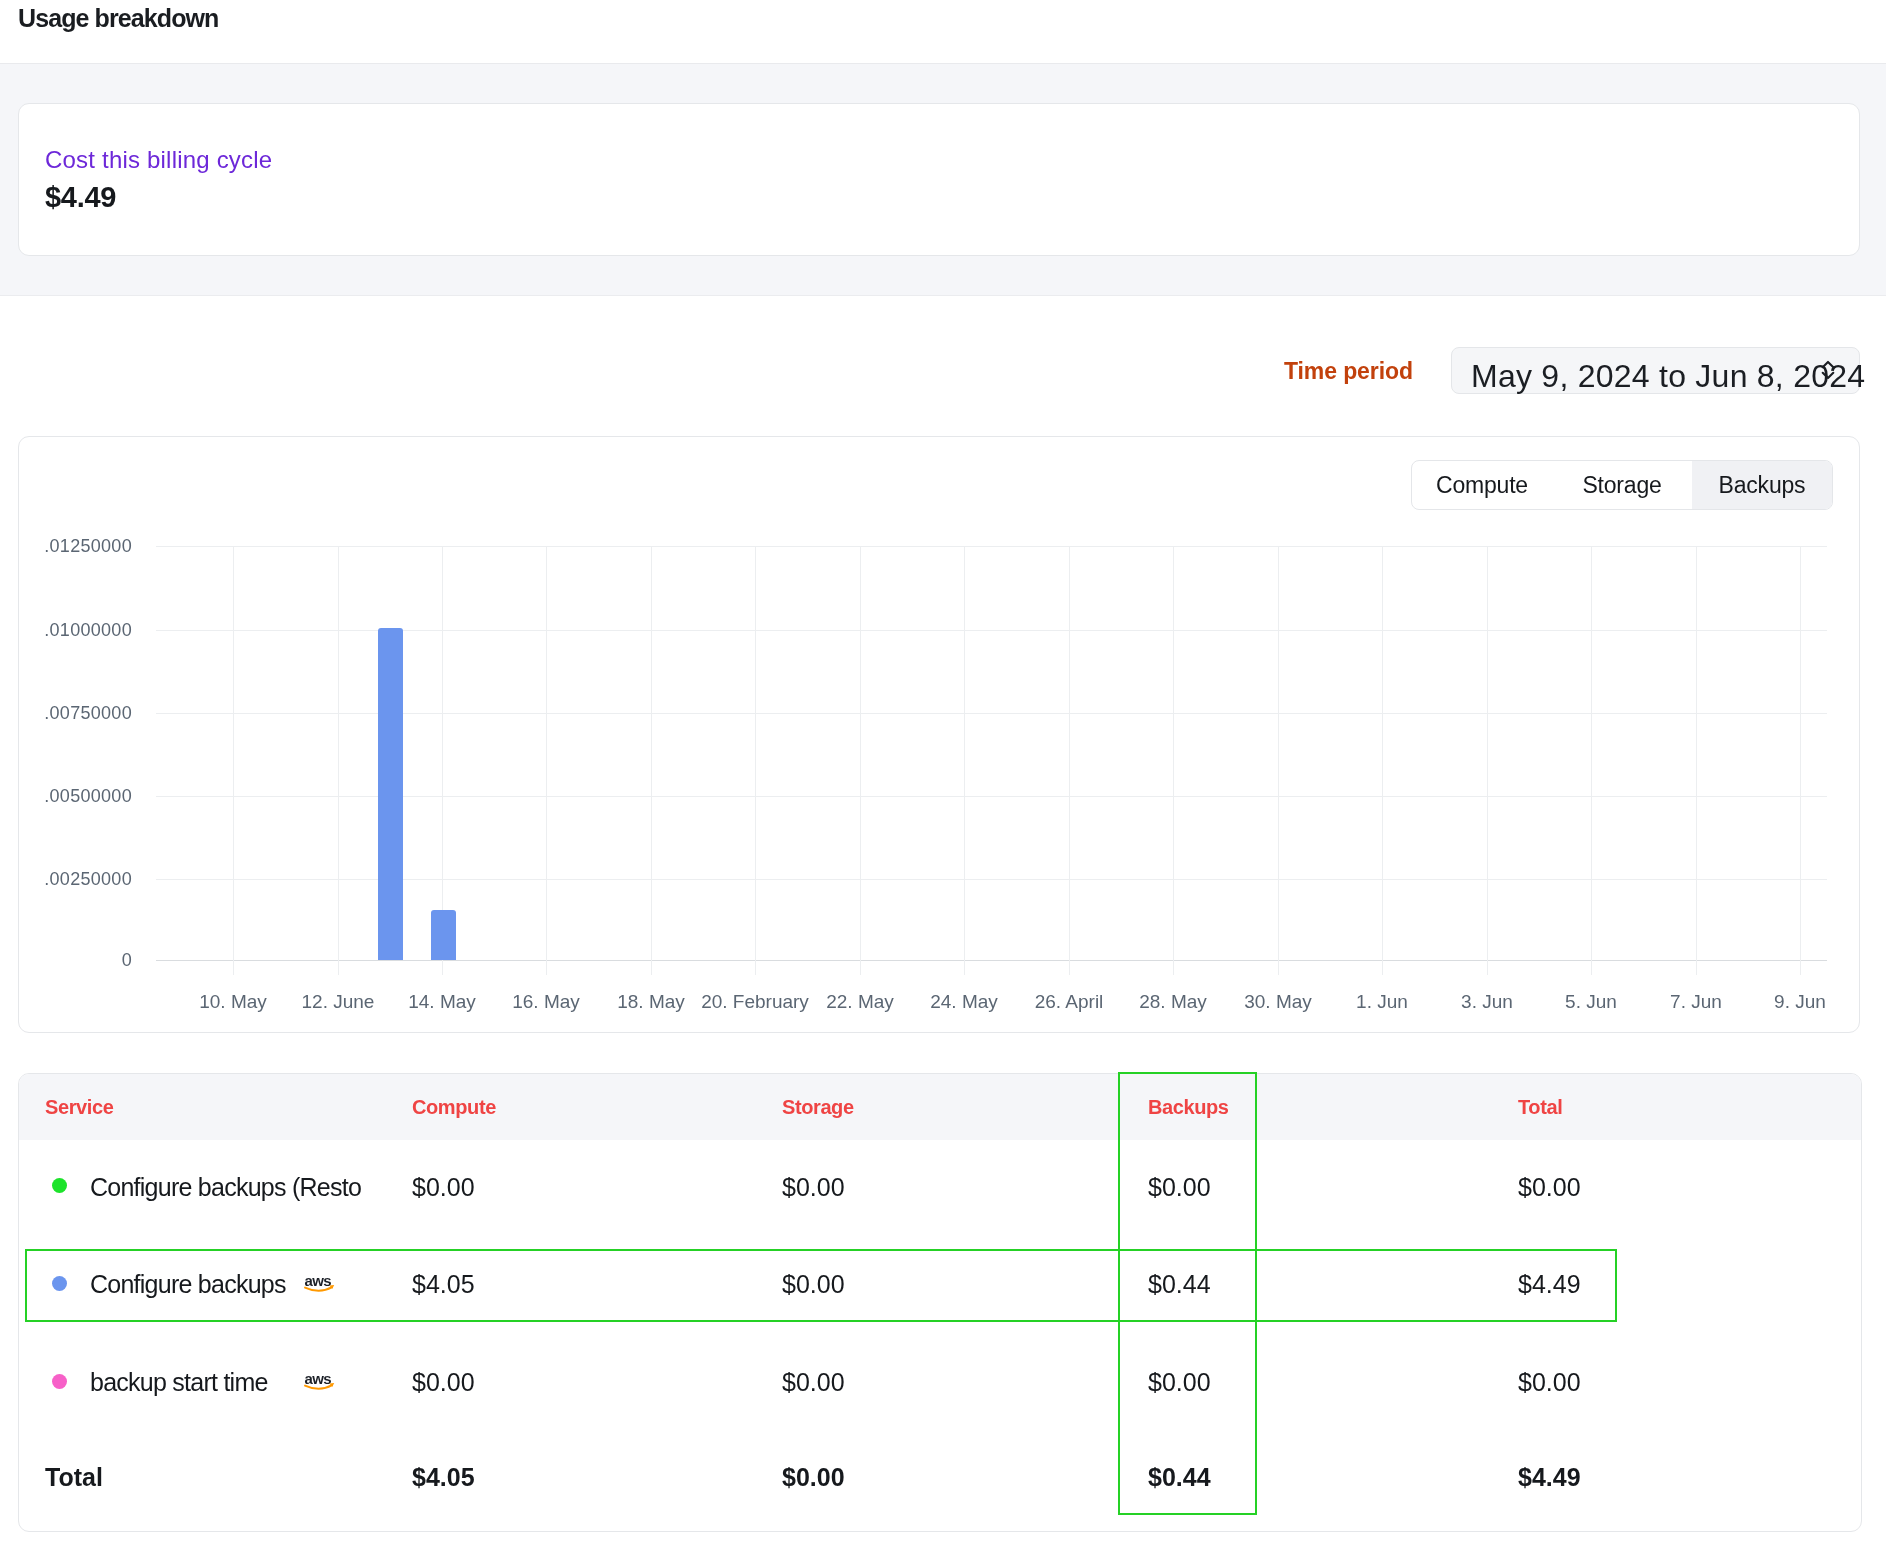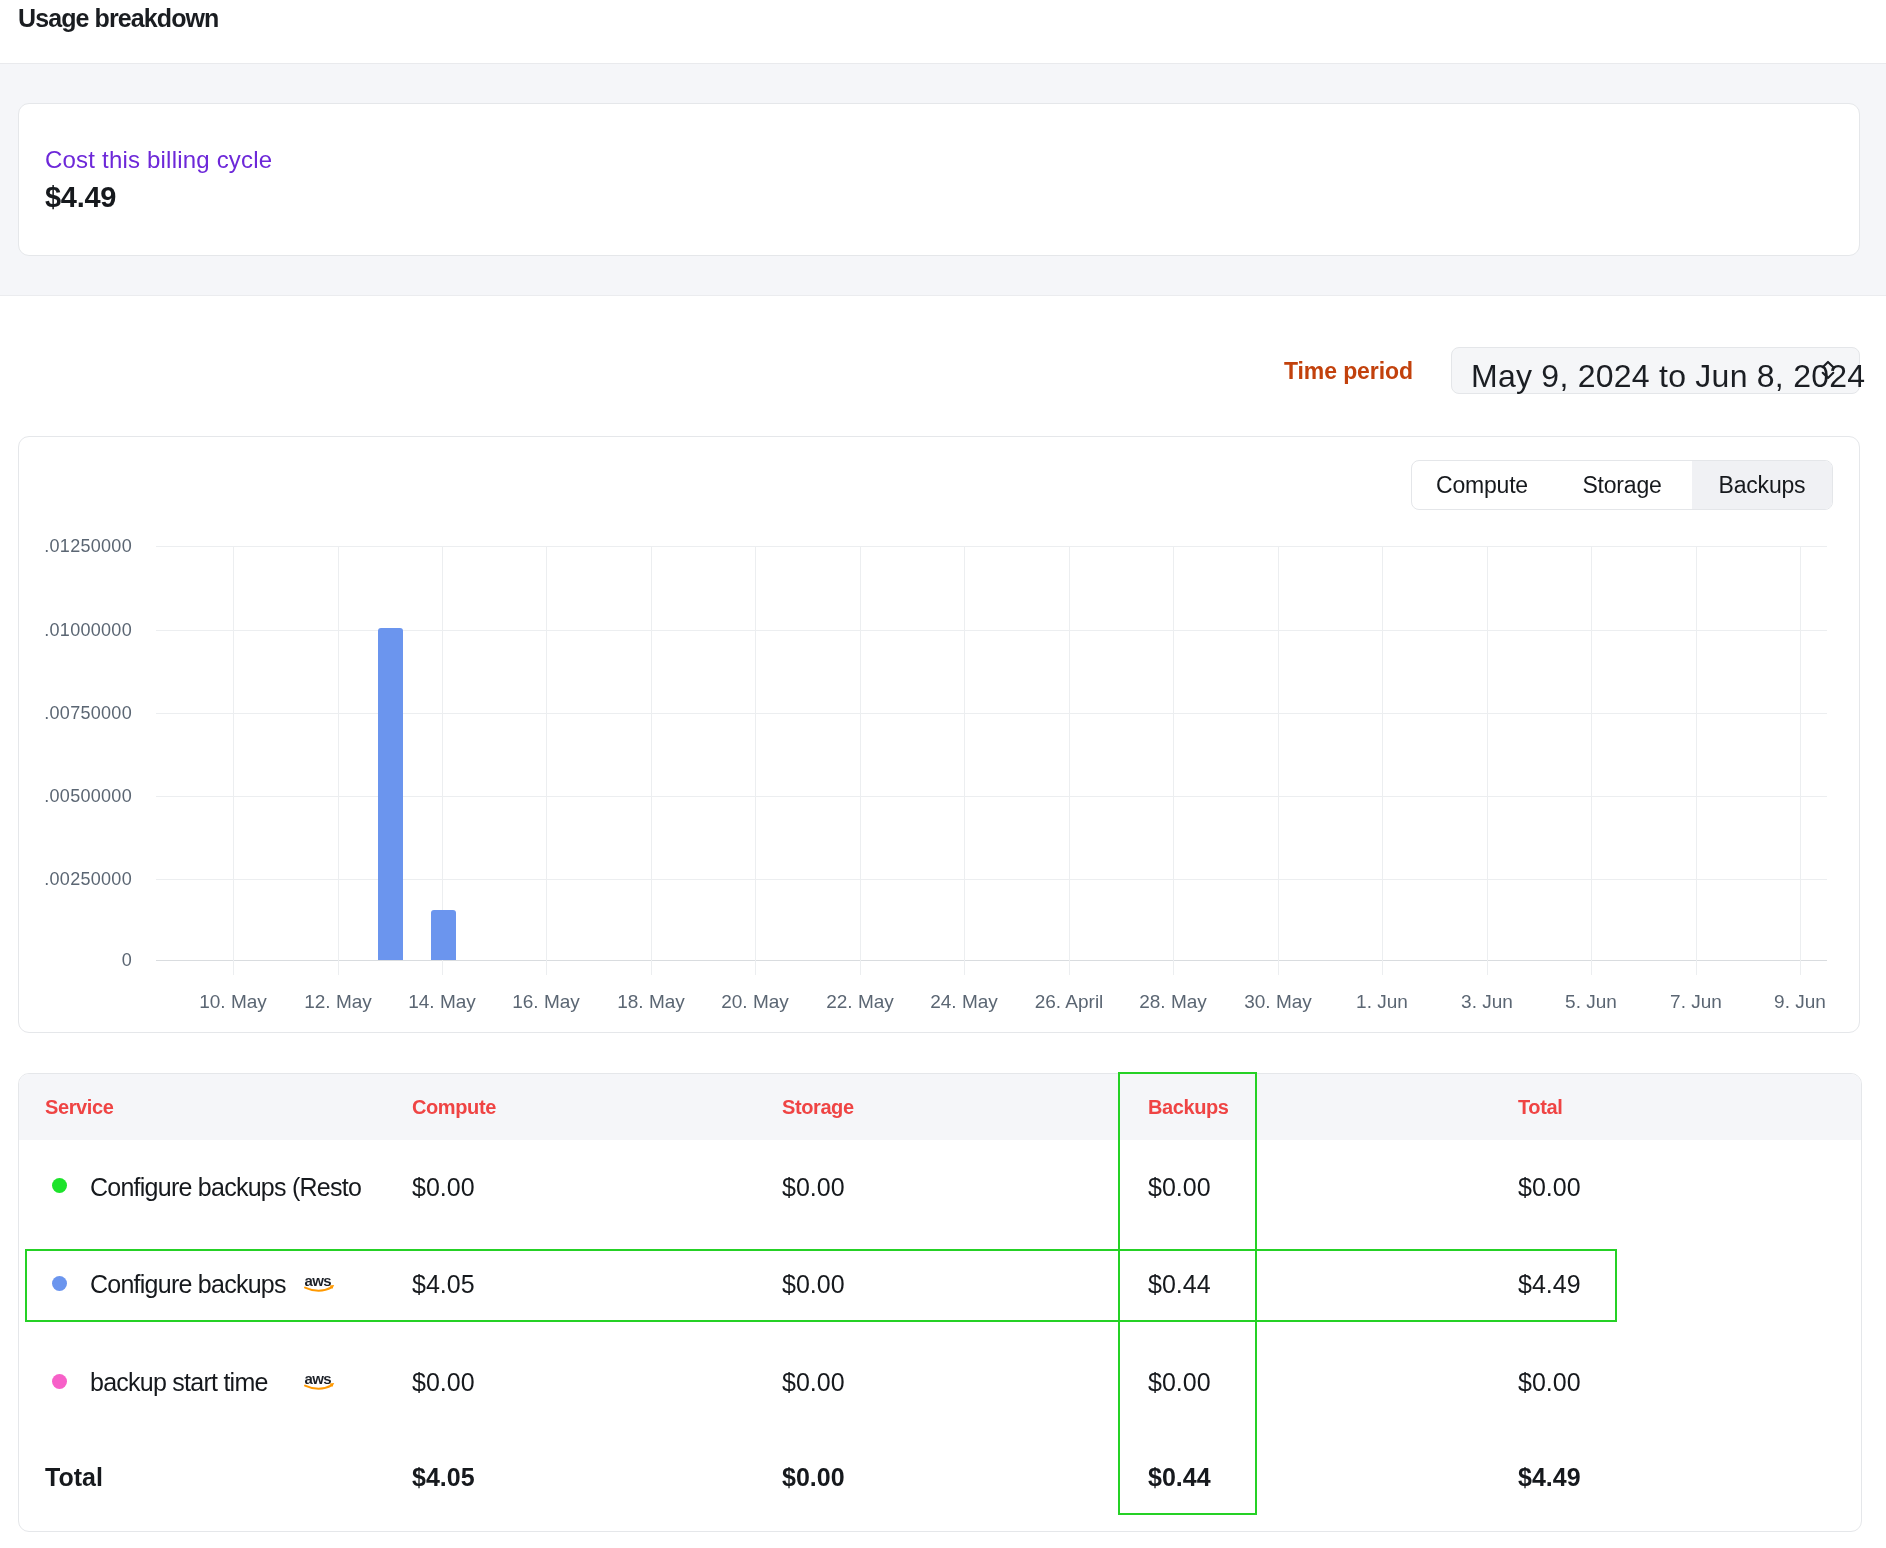--- a/index.html
+++ b/index.html
@@ -83,25 +83,25 @@
   <div class="abs bar" style="left:431px; top:910px; width:25px; height:50px;"></div>
 
   <div class="abs ylab" style="top:546px">.01250000</div>
   <div class="abs ylab" style="top:630px">.01000000</div>
   <div class="abs ylab" style="top:713px">.00750000</div>
   <div class="abs ylab" style="top:796px">.00500000</div>
   <div class="abs ylab" style="top:879px">.00250000</div>
   <div class="abs ylab" style="top:960px">0</div>
 
   <div class="abs xlab" style="left:233px">10. May</div>
-  <div class="abs xlab" style="left:338px">12. May</div>
+  <div class="abs xlab" style="left:338px">12. June</div>
   <div class="abs xlab" style="left:442px">14. May</div>
   <div class="abs xlab" style="left:546px">16. May</div>
   <div class="abs xlab" style="left:651px">18. May</div>
-  <div class="abs xlab" style="left:755px">20. May</div>
+  <div class="abs xlab" style="left:755px">20. February</div>
   <div class="abs xlab" style="left:860px">22. May</div>
   <div class="abs xlab" style="left:964px">24. May</div>
   <div class="abs xlab" style="left:1069px">26. April</div>
   <div class="abs xlab" style="left:1173px">28. May</div>
   <div class="abs xlab" style="left:1278px">30. May</div>
   <div class="abs xlab" style="left:1382px">1. Jun</div>
   <div class="abs xlab" style="left:1487px">3. Jun</div>
   <div class="abs xlab" style="left:1591px">5. Jun</div>
   <div class="abs xlab" style="left:1696px">7. Jun</div>
   <div class="abs xlab" style="left:1800px">9. Jun</div>

